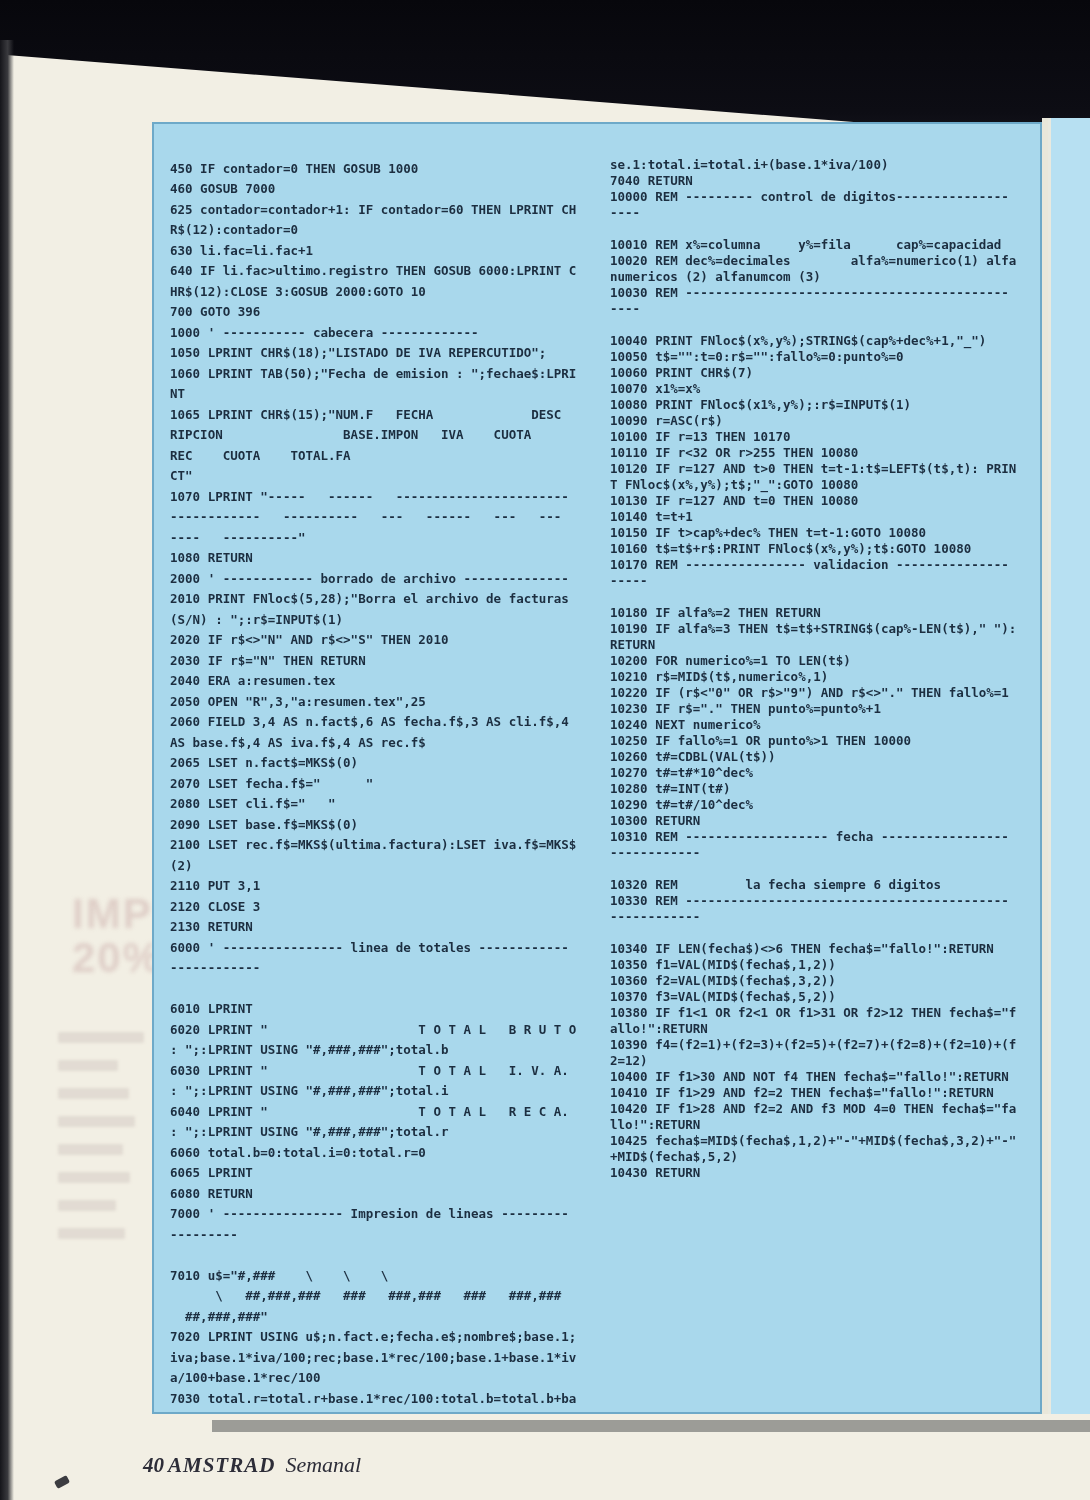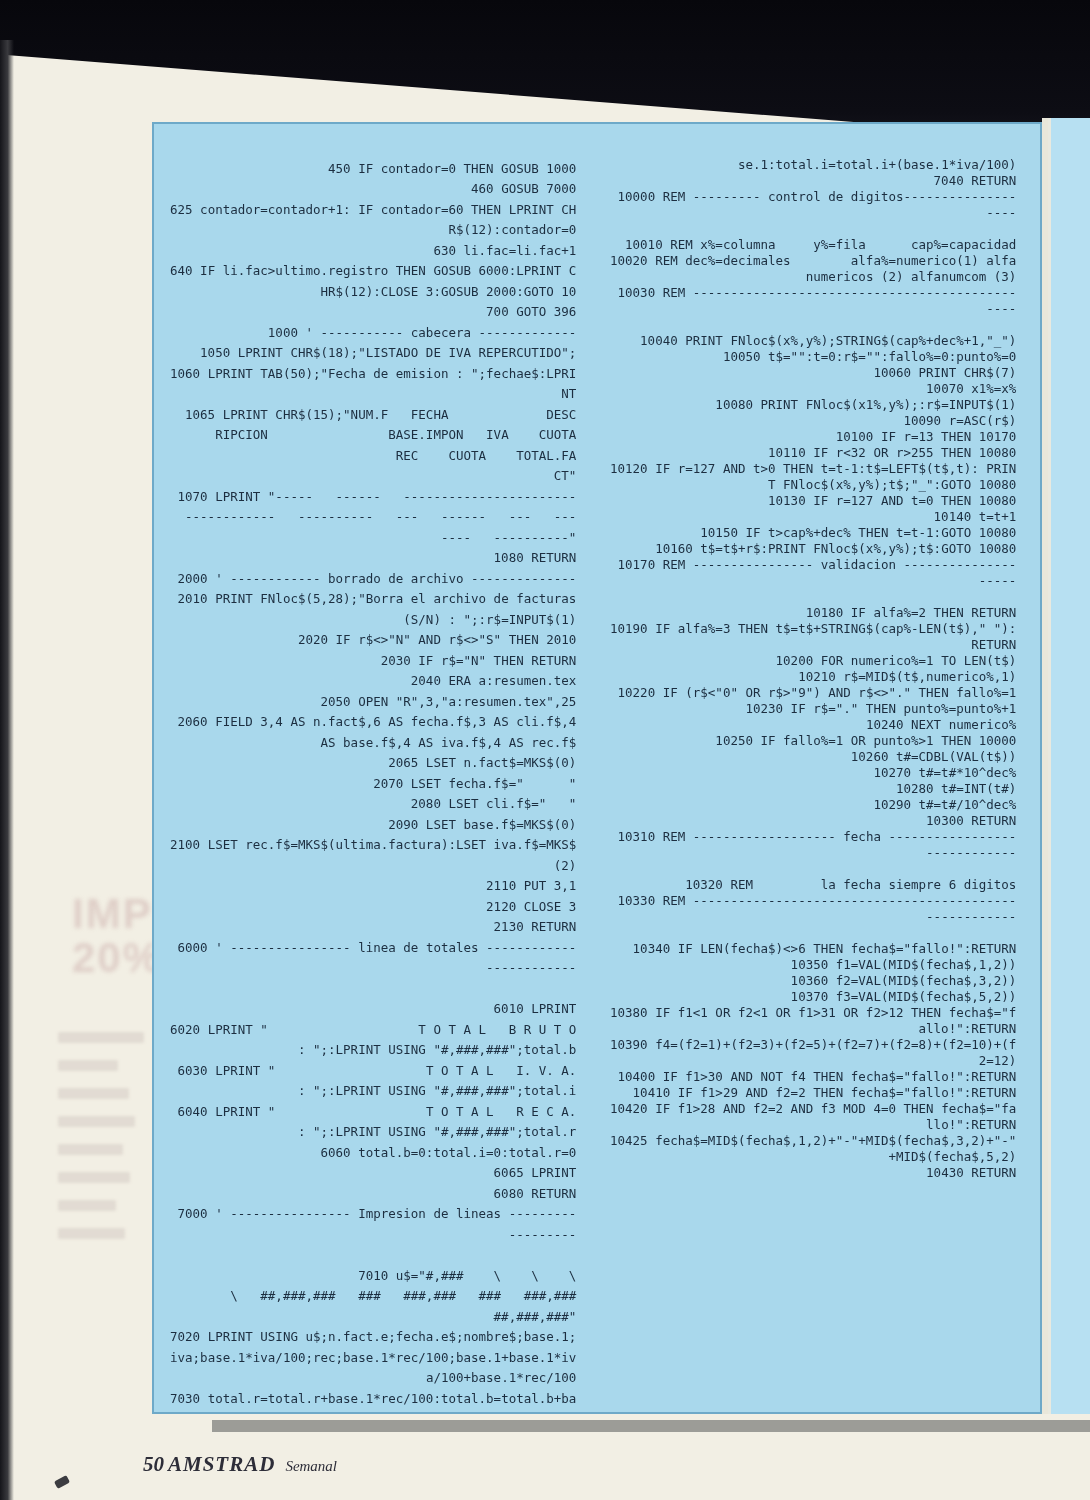--- a/index.html
+++ b/index.html
@@ -25,34 +25,34 @@
   
   .facing-strip{position:absolute;left:1048px;top:118px;width:42px;height:1296px;
     border-left:3px solid #e9e9df;}
   .page-edge-light{position:absolute;left:1042px;top:118px;width:6px;height:1296px;background:#e9e7da;}
 
   
   .panel{position:absolute;left:152px;top:122px;width:890px;height:1292px;
     border:2px solid #6ea9c8;box-sizing:border-box;}
 
   .code{position:absolute;white-space:pre;font-family:"DejaVu Sans Mono",monospace;
-    font-weight:normal;font-size:12.5px;letter-spacing:0px;text-align:right;}
+    font-weight:bold;font-size:12.5px;letter-spacing:0px;}
   .code-left{left:170px;top:146px;line-height:20.5px;}
   .code-right{left:610px;top:144px;line-height:16px;}
 
   
   .shadow-bar{position:absolute;left:212px;top:1420px;width:878px;height:12px;
     filter:blur(0.6px);}
 
   
   .footer{position:absolute;left:143px;top:1452px;font-family:"Liberation Serif",serif;
     font-style:italic;color:#2d2d38;}
   .footer .pagenum{font-weight:bold;font-size:21px;}
   .footer .mag{font-weight:bold;font-size:21px;letter-spacing:1px;text-align:center;}
-  .footer .sub{font-weight:normal;font-size:15px;margin-left:6px;}
+  .footer .sub{font-weight:normal;font-size:22px;margin-left:6px;}
 
   
   .speck{position:absolute;left:55px;top:1478px;width:14px;height:8px;background:#3c3c40;
     transform:rotate(-28deg);border-radius:2px;}
 </style>
 </head>
 <body>
 
 <div id="page" style="background: rgb(242, 239, 228);">
 
@@ -201,19 +201,19 @@
 10410 IF f1&gt;29 AND f2=2 THEN fecha$="fallo!":RETURN
 10420 IF f1&gt;28 AND f2=2 AND f3 MOD 4=0 THEN fecha$="fa
 llo!":RETURN
 10425 fecha$=MID$(fecha$,1,2)+"-"+MID$(fecha$,3,2)+"-"
 +MID$(fecha$,5,2)
 10430 RETURN</pre>
 
   <div class="shadow-bar" style="background: rgb(156, 156, 151);"></div>
 
   <div class="footer">
-    <span class="pagenum">50</span>
+    <span class="pagenum">40</span>
     <span class="mag">AMSTRAD</span>
     <span class="sub">Semanal</span>
   </div>
 
   <div class="speck"></div>
 </div>
 
 </body></html>

